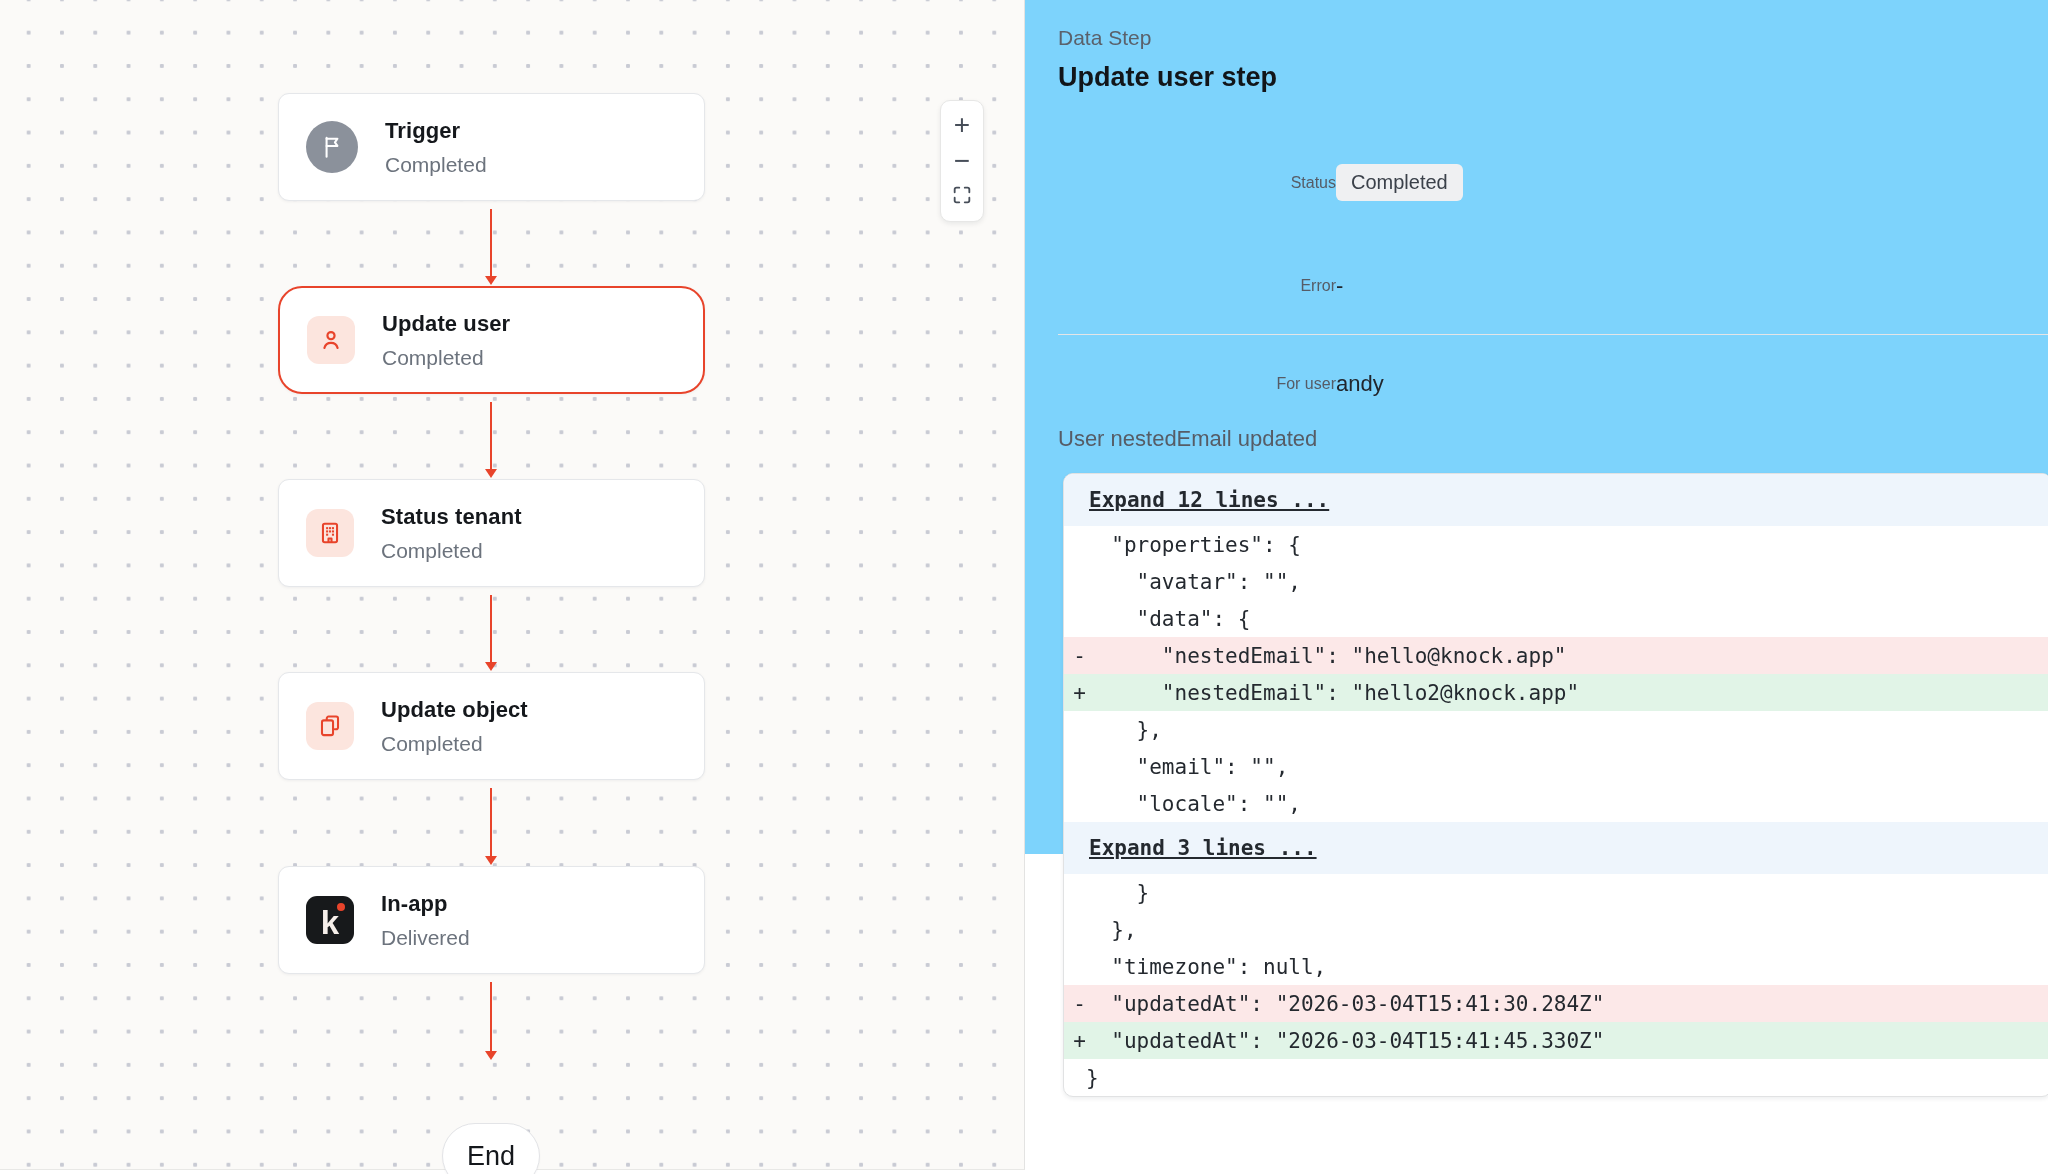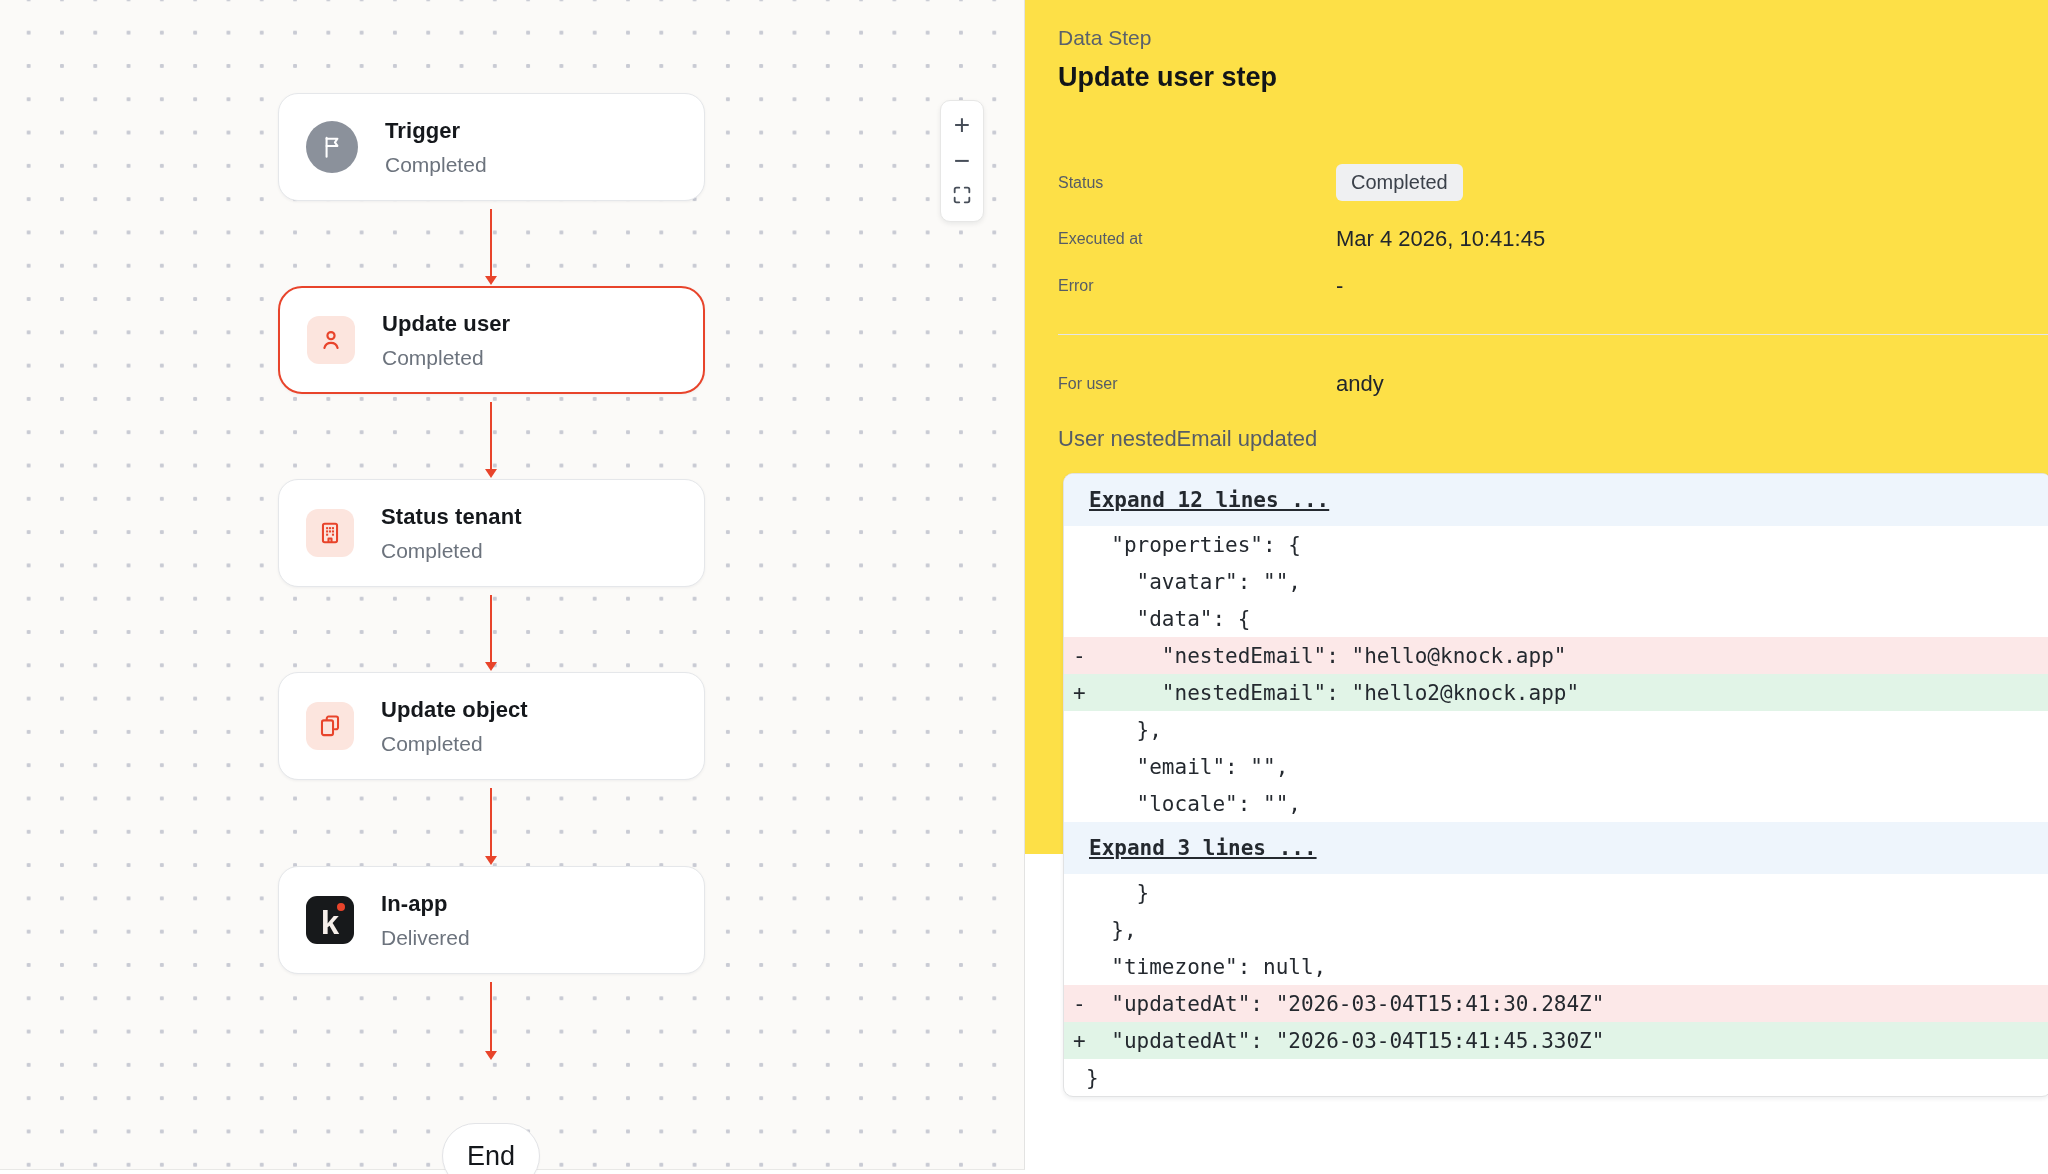--- a/index.html
+++ b/index.html
@@ -10,21 +10,21 @@
   
   .canvas {
     position:absolute; left:0; top:0; width:1025px; height:1170px;
     background-color:#FBFAF8;
     background-image: radial-gradient(circle, #C9CBD4 2px, transparent 2.3px);
     background-size:33.3px 33.3px; background-position:12px 16px;
     border-right:1px solid #E3E3E2; border-bottom:1px solid #E8E8E6;
   }
   .node {
     position:absolute; left:278px; width:427px; height:108px;
-    background:#ffffff; border:1px solid #E5E7EA; border-radius:20px;
+    background:#ffffff; border:1px solid #E5E7EA; border-radius:11px;
     display:flex; align-items:center; padding-left:27px; gap:27px;
     box-shadow:0 1px 3px rgba(16,24,40,.05); cursor:pointer;
   }
   .node.selected { border:2px solid #E8442B; border-radius:24px; }
   .node-title { font-size:22px; font-weight:700; color:#15181C; letter-spacing:.1px; }
   .node-status { font-size:21px; color:#6C737D; margin-top:9px; }
   .chip { flex:none; display:flex; align-items:center; justify-content:center; }
   .chip.gray { width:52px; height:52px; border-radius:50%; background:#8B919B; }
   .chip.red  { width:48px; height:48px; border-radius:12px; background:#FCE5DE; }
   .chip.dark { width:48px; height:48px; border-radius:11px; background:#17191B; position:relative; }
@@ -45,21 +45,21 @@
   .zoom-panel {
     position:absolute; left:940px; top:100px; width:44px; height:122px;
     background:#ffffff; border:1px solid #E7E7E6; border-radius:10px;
     box-shadow:0 2px 5px rgba(16,24,40,.08);
     display:flex; flex-direction:column; align-items:center; justify-content:space-around; padding:6px 0;
   }
   .zoom-btn { width:40px; height:34px; display:flex; align-items:center; justify-content:center;
     font-size:28px; color:#474E59; cursor:pointer; background:none; border:none; }
 
   
-  .panel { position:absolute; left:1025px; top:0; width:1023px; height:854px; background:#fde047; }
+  .panel { position:absolute; left:1025px; top:0; width:1023px; height:854px; background:#7dd3fc;text-align:right; }
   .eyebrow { position:absolute; left:33px; top:26px; font-size:21px; color:#5A616B; }
   .panel-title { position:absolute; left:33px; top:62px; font-size:27px; font-weight:700; color:#121519; }
 
   .frow { position:absolute; left:33px; display:flex; align-items:center; }
   .frow .flabel { width:278px; flex:none; font-size:16px; color:#565C66; }
   .frow .fvalue { font-size:22px; color:#21262D; }
   .badge { display:inline-block; background:#EFF0F2; border-radius:6px; padding:7px 15px;
            font-size:20px; color:#3B414A; }
   .red-link { color:#E8442B; cursor:pointer; }
   .hr { position:absolute; left:33px; right:0; top:334px; height:1px; background:#E4E5E7; }
@@ -188,24 +188,20 @@
 
   <div class="panel">
     <div class="eyebrow">Data Step</div>
     <div class="panel-title">Update user step</div>
 
     <div class="frow" style="top:164px">
       <div class="flabel">Status</div>
       <div class="fvalue"><span class="badge">Completed</span></div>
     </div>
 
-    <div class="frow" style="top:226px">
-      <div class="flabel">Executed at</div>
-      <div class="fvalue">Mar 4 2026, 10:41:45</div>
-    </div>
 
     <div class="frow" style="top:273px">
       <div class="flabel">Error</div>
       <div class="fvalue">-</div>
     </div>
 
     <div class="hr"></div>
 
     <div class="frow" style="top:371px">
       <div class="flabel">For user</div>

